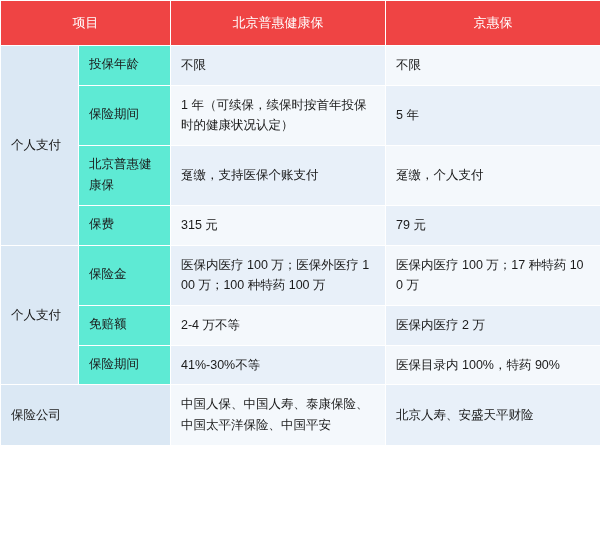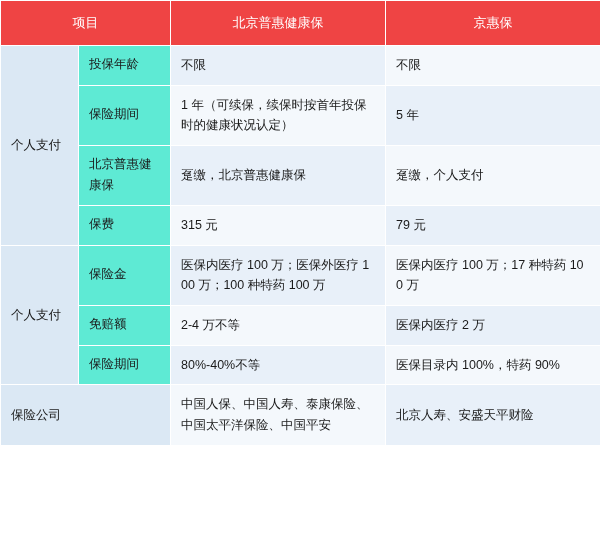--- a/index.html
+++ b/index.html
@@ -94,21 +94,21 @@
         <td class="val-dark">不限</td>
         <td class="val-light">不限</td>
       </tr>
       <tr>
         <td class="rowlabel">保险期间</td>
         <td class="val-light">1 年（可续保，续保时按首年投保时的健康状况认定）</td>
         <td class="val-dark">5 年</td>
       </tr>
       <tr>
         <td class="rowlabel">北京普惠健康保</td>
-        <td class="val-dark">趸缴，北京普惠健康保</td>
+        <td class="val-dark">趸缴，支持医保个账支付</td>
         <td class="val-light">趸缴，个人支付</td>
       </tr>
       <tr>
         <td class="rowlabel">保费</td>
         <td class="val-light">315 元</td>
         <td class="val-dark">79 元</td>
       </tr>
 
       <tr>
         <td class="group" rowspan="3">个人支付</td>
@@ -116,21 +116,21 @@
         <td class="val-dark">医保内医疗 100 万；医保外医疗 100 万；100 种特药 100 万</td>
         <td class="val-light">医保内医疗 100 万；17 种特药 100 万</td>
       </tr>
       <tr>
         <td class="rowlabel">免赔额</td>
         <td class="val-light">2-4 万不等</td>
         <td class="val-dark">医保内医疗 2 万</td>
       </tr>
       <tr>
         <td class="rowlabel">保险期间</td>
-        <td class="val-dark">80%-40%不等</td>
+        <td class="val-dark">41%-30%不等</td>
         <td class="val-light">医保目录内 100%，特药 90%</td>
       </tr>
 
       <tr>
         <td class="group" colspan="2">保险公司</td>
         <td class="val-light">中国人保、中国人寿、泰康保险、中国太平洋保险、中国平安</td>
         <td class="val-dark">北京人寿、安盛天平财险</td>
       </tr>
     </tbody>
   </table>

